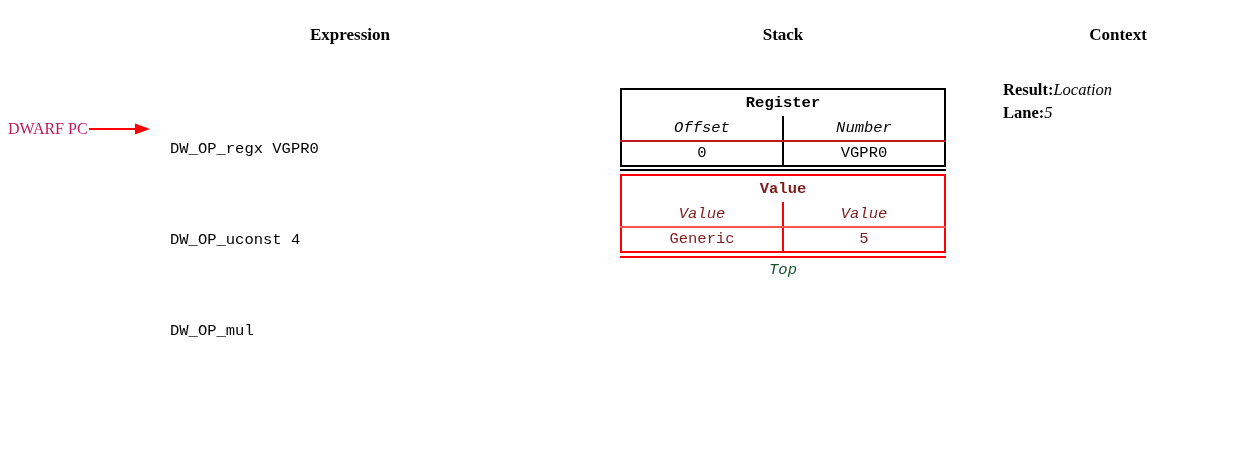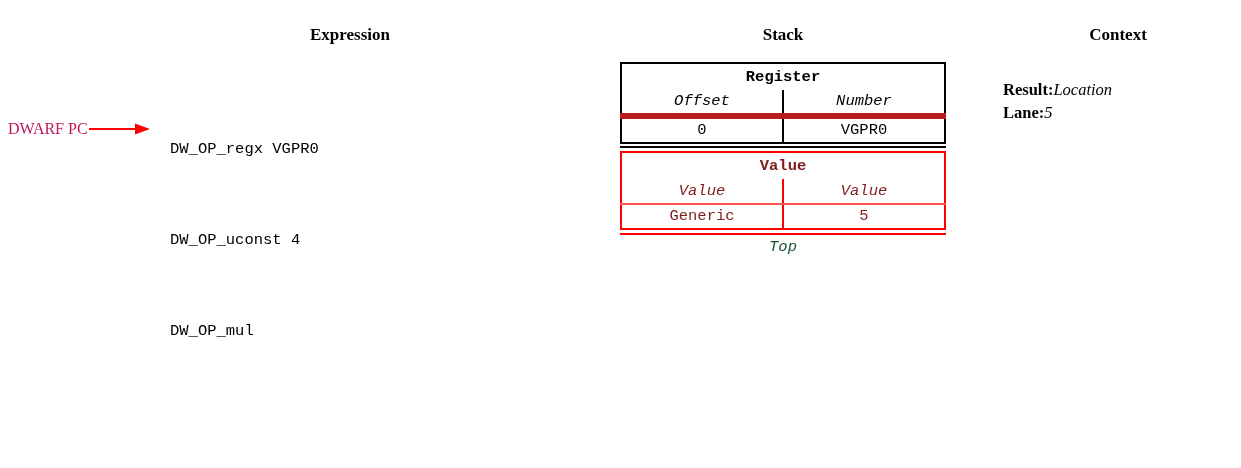--- a/index.html
+++ b/index.html
@@ -58,21 +58,21 @@
     white-space: nowrap;
     color: #be185d;
     line-height: 1;
   }
   #dwarf-pc-arrow { display: block; margin-left: 1px; }
 
   
   #stack-area {
     position: absolute;
     left: 620px;
-    top: 62px;
+    top: 88px;
     width: 326px;
   }
   table.stack-table {
     width: 326px;
     border-collapse: collapse;
     table-layout: fixed;
     font-family: "Liberation Mono", monospace;
     font-size: 15.5px;
   }
   table.stack-table td {
@@ -84,21 +84,21 @@
   }
   
   #register-table { border: 2px solid #000000; }
   #register-table .title-cell {
     font-weight: bold;
     border: 0;
     height: 27px;
   }
   #register-table .sub-cell {
     font-style: italic;
-    border-bottom: 6px solid #b91c1c;
+    border-bottom: 2px solid #b91c1c;
   }
   #register-table .sub-cell.left-sub { border-right: 2px solid #000000; }
   #register-table .data-cell.left-data { border-right: 2px solid #000000; }
 
   
   #value-table { border: 2px solid #ff0000; color: #7f1d1d; }
   #value-table .title-cell {
     font-weight: bold;
     border: 0;
     height: 27px;

